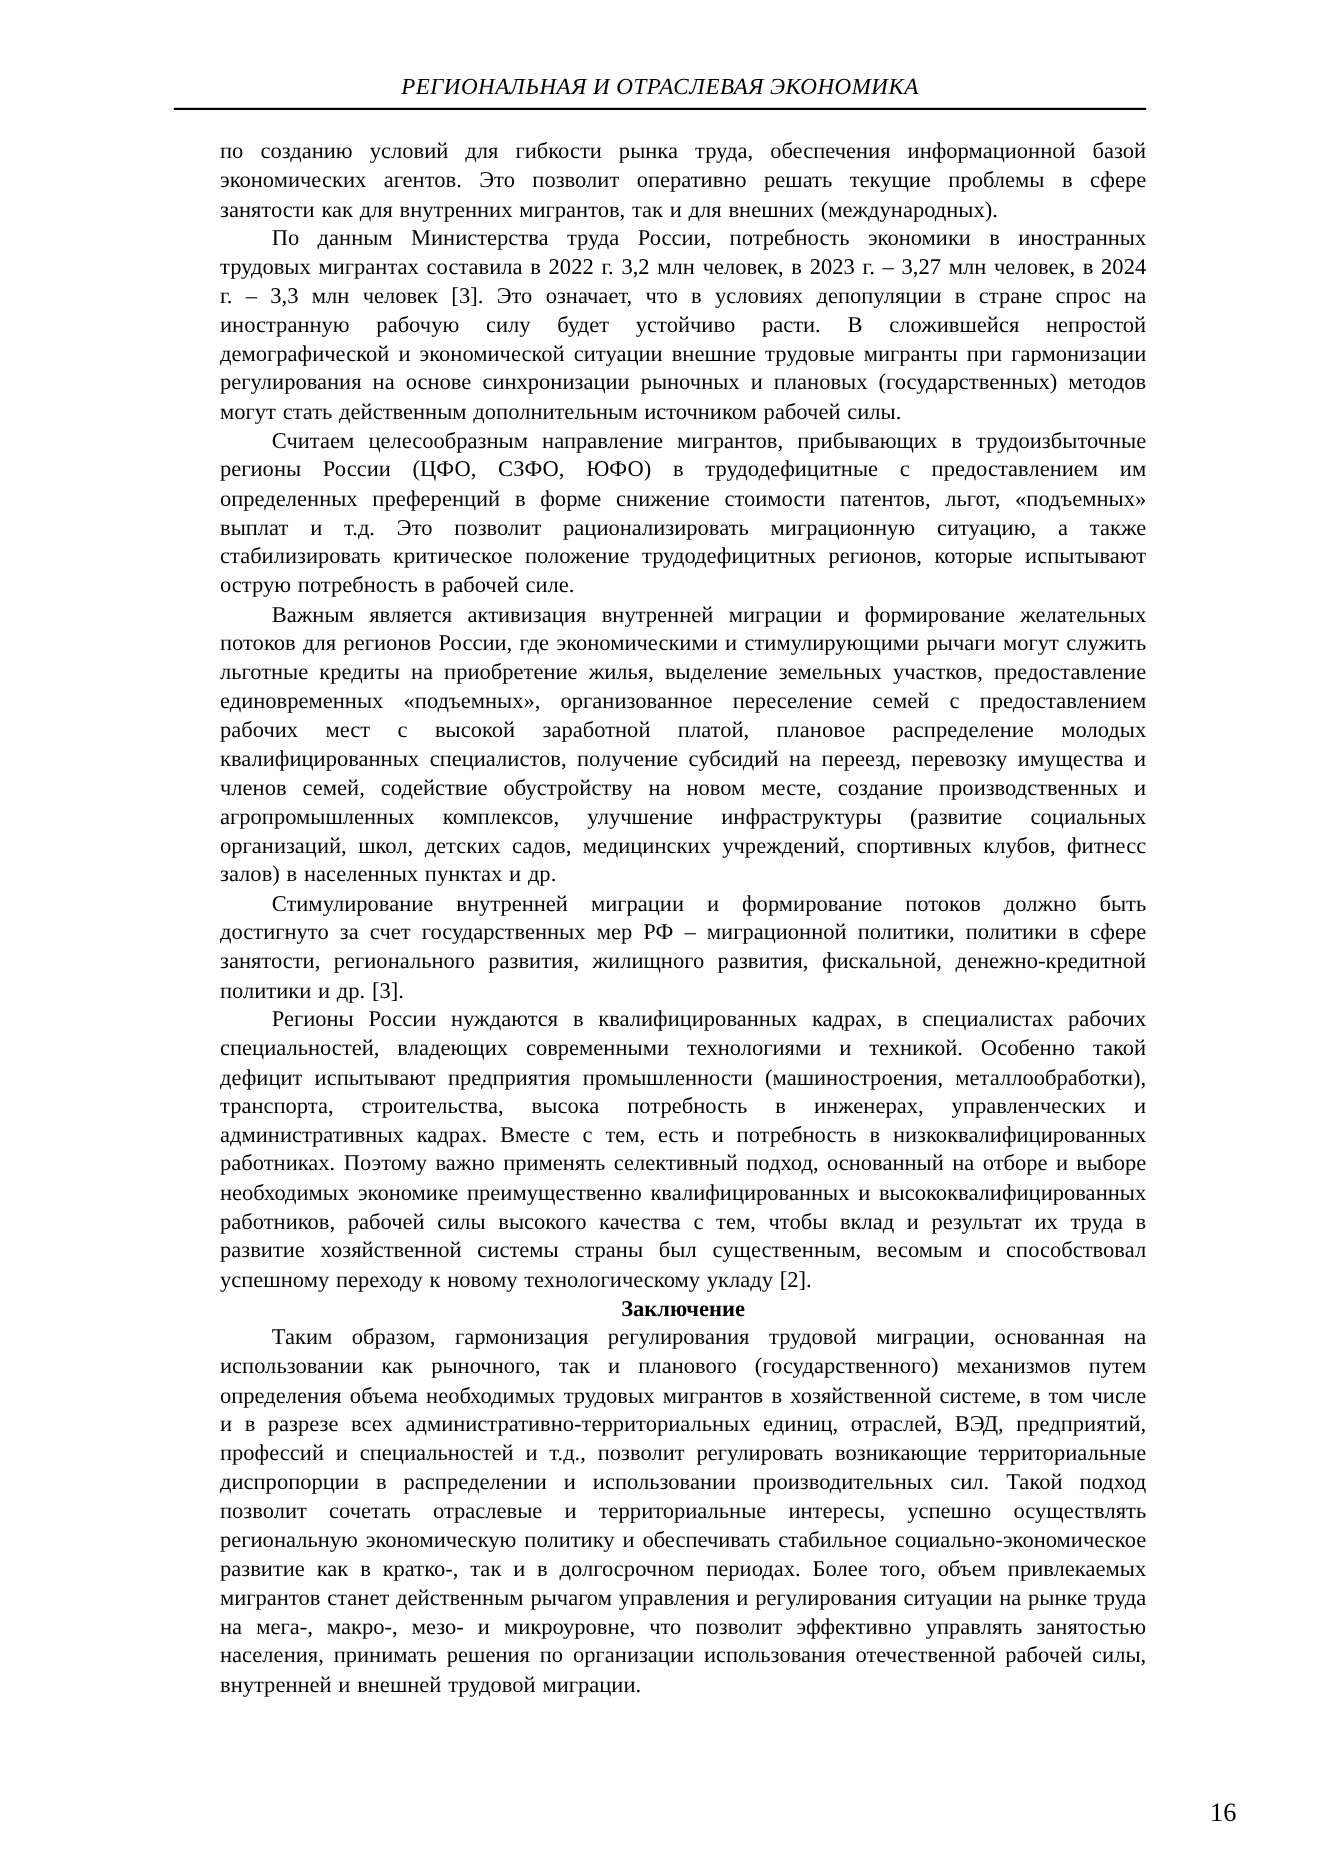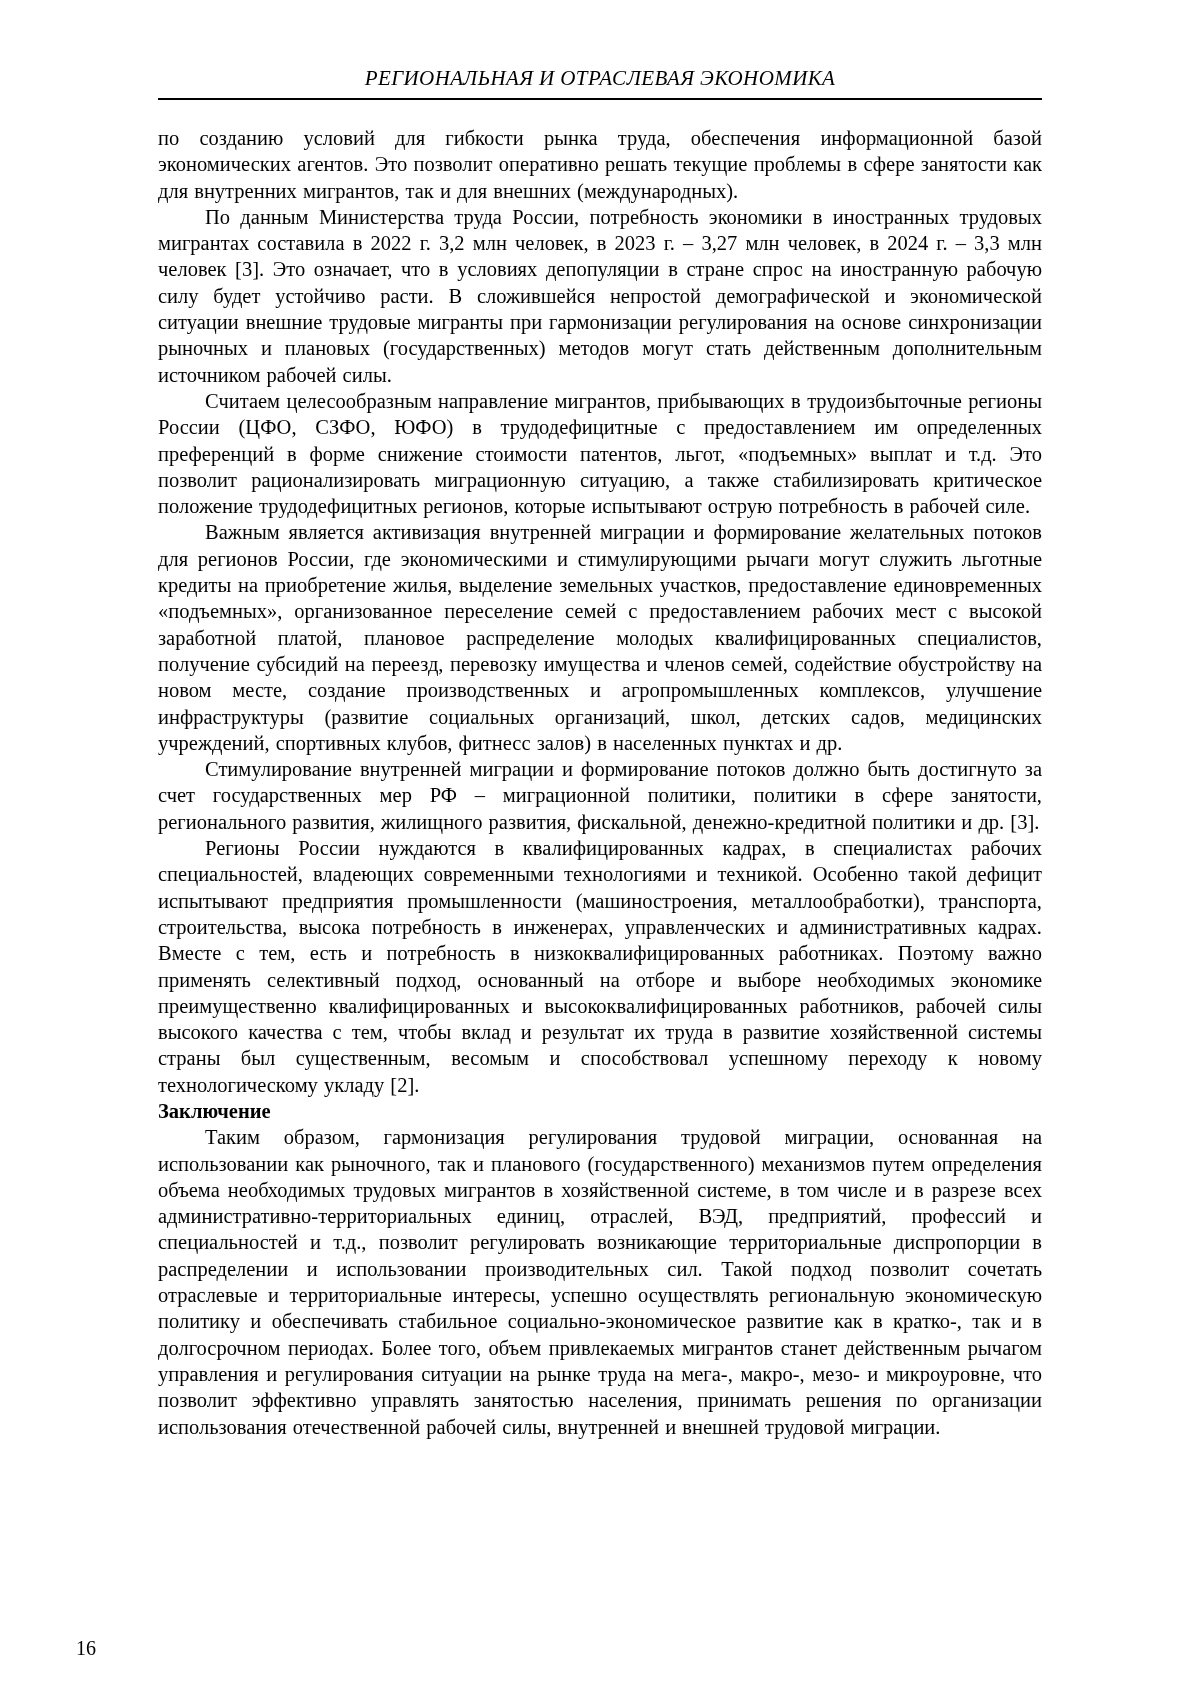--- a/index.html
+++ b/index.html
@@ -23,46 +23,48 @@
     text-align: center;
     font-style: italic;
     font-size: 21px;
     line-height: 24px;
     letter-spacing: 0.4px;
     padding-bottom: 8px;
     border-bottom: 2px solid #000000;
   }
   .article {
     margin-top: 25px;
+    margin-left: 42px;
   }
   .article p {
     margin: 0;
     text-align: justify;
     text-indent: 47px;
     font-size: 20.5px;
     line-height: 26.3px;
     word-spacing: 1px;
     hyphens: auto;
     -webkit-hyphens: auto;
   }
   .article p.continuation {
     text-indent: 0;
   }
   .article p.section-heading {
+    text-align: center;
     text-indent: 0;
     font-weight: bold;
     hyphens: none;
   }
   .page-number {
     position: absolute;
     left: 0;
     right: 0;
     bottom: 38px;
-    text-align: left;
-    font-size: 20px;
+    text-align: right;
+    font-size: 24px;
     line-height: 24px;
     margin-top: 28px;
   }
 </style>
 </head>
 <body>
 
 <div class="page">
 
   <div class="running-header">РЕГИОНАЛЬНАЯ И ОТРАСЛЕВАЯ ЭКОНОМИКА</div>

